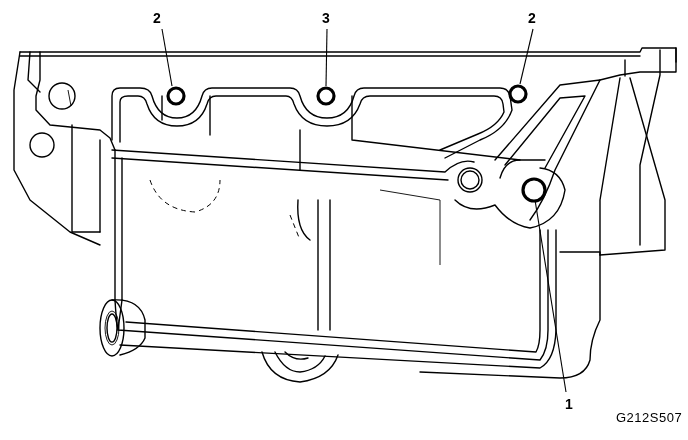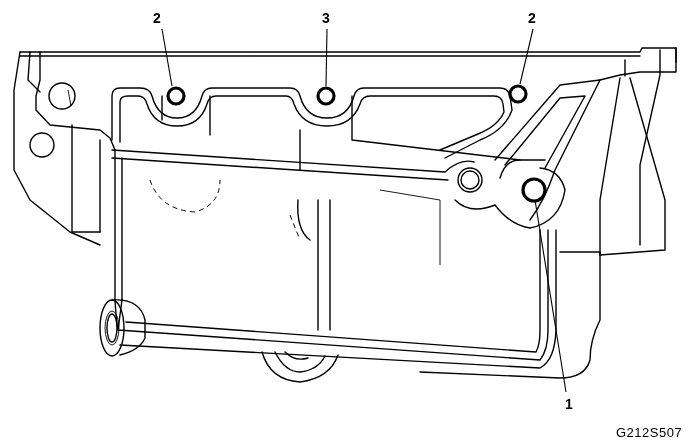--- a/index.html
+++ b/index.html
@@ -100,13 +100,13 @@
     <line class="leader" x1="327" y1="29" x2="326" y2="86"></line>
     <line class="leader" x1="533" y1="29" x2="520" y2="84"></line>
     <line class="leader" x1="535" y1="200" x2="566" y2="392"></line>
   </g>
 </svg>
 
 <div class="callout" style="left:153px; top:11px;">2</div>
 <div class="callout" style="left:322px; top:11px;">3</div>
 <div class="callout" style="left:528px; top:11px;">2</div>
 <div class="callout" style="left:565px; top:397px;">1</div>
-<div class="fig-id" style="left:616px; top:425px;">G212S507</div>
+<div class="fig-id" style="left:616px; top:410px;">G212S507</div>
 
 </body></html>

